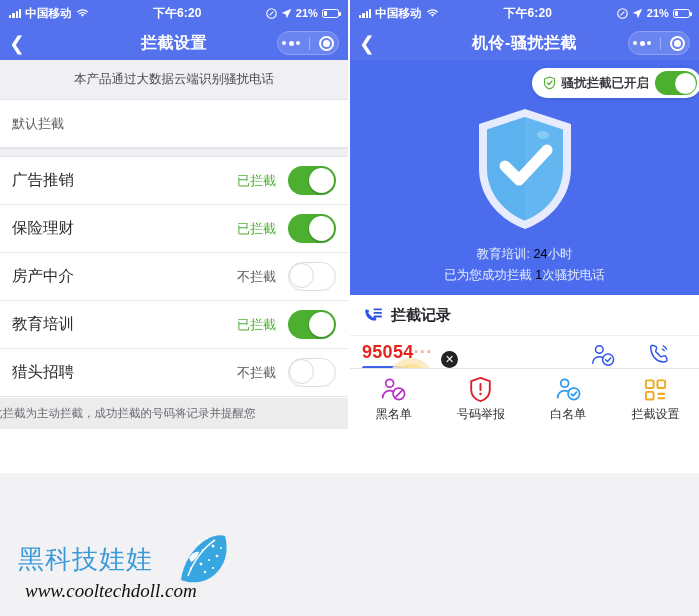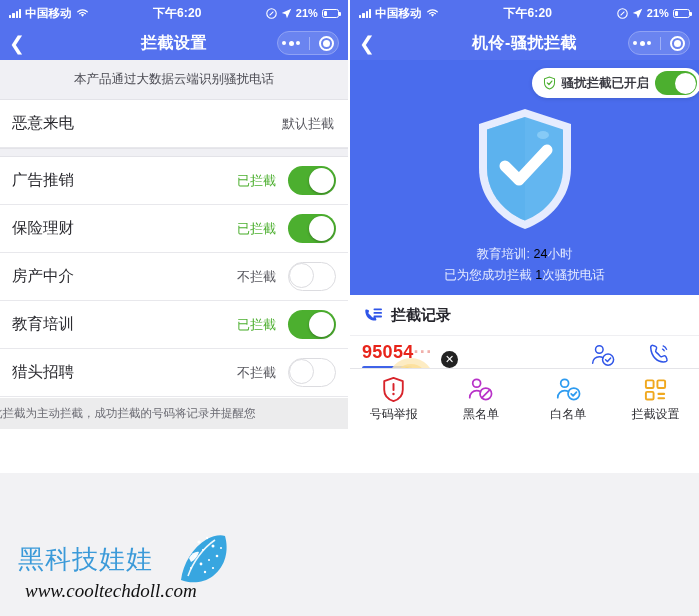--- a/index.html
+++ b/index.html
@@ -193,21 +193,20 @@
             <i></i>
           </span>
         <span class="cap-div"></span>
         <span class="cap-circ"></span>
       </div>
     </div>
 
     <div class="tipbar">本产品通过大数据云端识别骚扰电话</div>
 
     <div class="listrow">
-      <div class="lbl">恶意来电</div>
       <div class="val off">默认拦截</div>
     </div>
     <div class="gap"></div>
 
     <div class="listrow">
       <div class="lbl">广告推销</div>
       <div class="val on">已拦截</div>
       <div class="switch on">
           <span class="knob"></span>
         </div>
@@ -391,35 +390,35 @@
             <circle cx="20" cy="38" r="1.7" fill="#9c8075"></circle>
           <circle cx="35" cy="38" r="4" fill="#4a3730"></circle>
             <circle cx="35" cy="38" r="1.7" fill="#9c8075"></circle>
           <path d="M6 42h48" stroke="#7a5c4e" stroke-width="2" stroke-linecap="round"></path>
         </svg>
         <div class="promo-txt">挖矿活动</div>
       </div>
 
       <div class="tabbar">
         <div class="tab">
-          <svg width="25" height="26" viewBox="0 0 26 28">
-            <path d="M13 2 3 5.6v9.2C3 21.4 7.4 25.3 13 27c5.6-1.7 10-5.6 10-12.2V5.6z" fill="none" stroke="#d8232a" stroke-width="2" stroke-linejoin="round"></path>
-            <path d="M13 8.5v6.6" stroke="#d8232a" stroke-width="2.1" stroke-linecap="round"></path>
-            <circle cx="13" cy="19.3" r="1.3" fill="#d8232a"></circle>
-          </svg>
-          <span>号码举报</span>
-        </div>
-        <div class="tab">
           <svg width="25" height="26" viewBox="0 0 26 26">
             <circle cx="9" cy="7" r="4.1" fill="none" stroke="#b832c8" stroke-width="1.8"></circle>
             <path d="M1.8 22c0-4.3 3.2-7.2 7.2-7.2 1.6 0 3 .4 4.2 1.2" fill="none" stroke="#b832c8" stroke-width="1.8" stroke-linecap="round"></path>
             <circle cx="18.5" cy="18" r="6" fill="none" stroke="#b832c8" stroke-width="1.8"></circle>
             <path d="M14.6 21.9 22.4 14.1" stroke="#b832c8" stroke-width="1.8" stroke-linecap="round"></path>
           </svg>
           <span>黑名单</span>
+        </div>
+        <div class="tab">
+          <svg width="25" height="26" viewBox="0 0 26 28">
+            <path d="M13 2 3 5.6v9.2C3 21.4 7.4 25.3 13 27c5.6-1.7 10-5.6 10-12.2V5.6z" fill="none" stroke="#d8232a" stroke-width="2" stroke-linejoin="round"></path>
+            <path d="M13 8.5v6.6" stroke="#d8232a" stroke-width="2.1" stroke-linecap="round"></path>
+            <circle cx="13" cy="19.3" r="1.3" fill="#d8232a"></circle>
+          </svg>
+          <span>号码举报</span>
         </div>
         <div class="tab">
           <svg width="25" height="26" viewBox="0 0 26 26">
             <circle cx="9" cy="7" r="4.1" fill="none" stroke="#2d9bf0" stroke-width="1.8"></circle>
             <path d="M1.8 22c0-4.3 3.2-7.2 7.2-7.2 1.6 0 3 .4 4.2 1.2" fill="none" stroke="#2d9bf0" stroke-width="1.8" stroke-linecap="round"></path>
             <circle cx="18.5" cy="18" r="6" fill="none" stroke="#2d9bf0" stroke-width="1.8"></circle>
             <path d="M15.8 18.1 17.8 20.1 21.3 16.2" fill="none" stroke="#2d9bf0" stroke-width="1.8" stroke-linecap="round" stroke-linejoin="round"></path>
           </svg>
           <span>白名单</span>
         </div>

